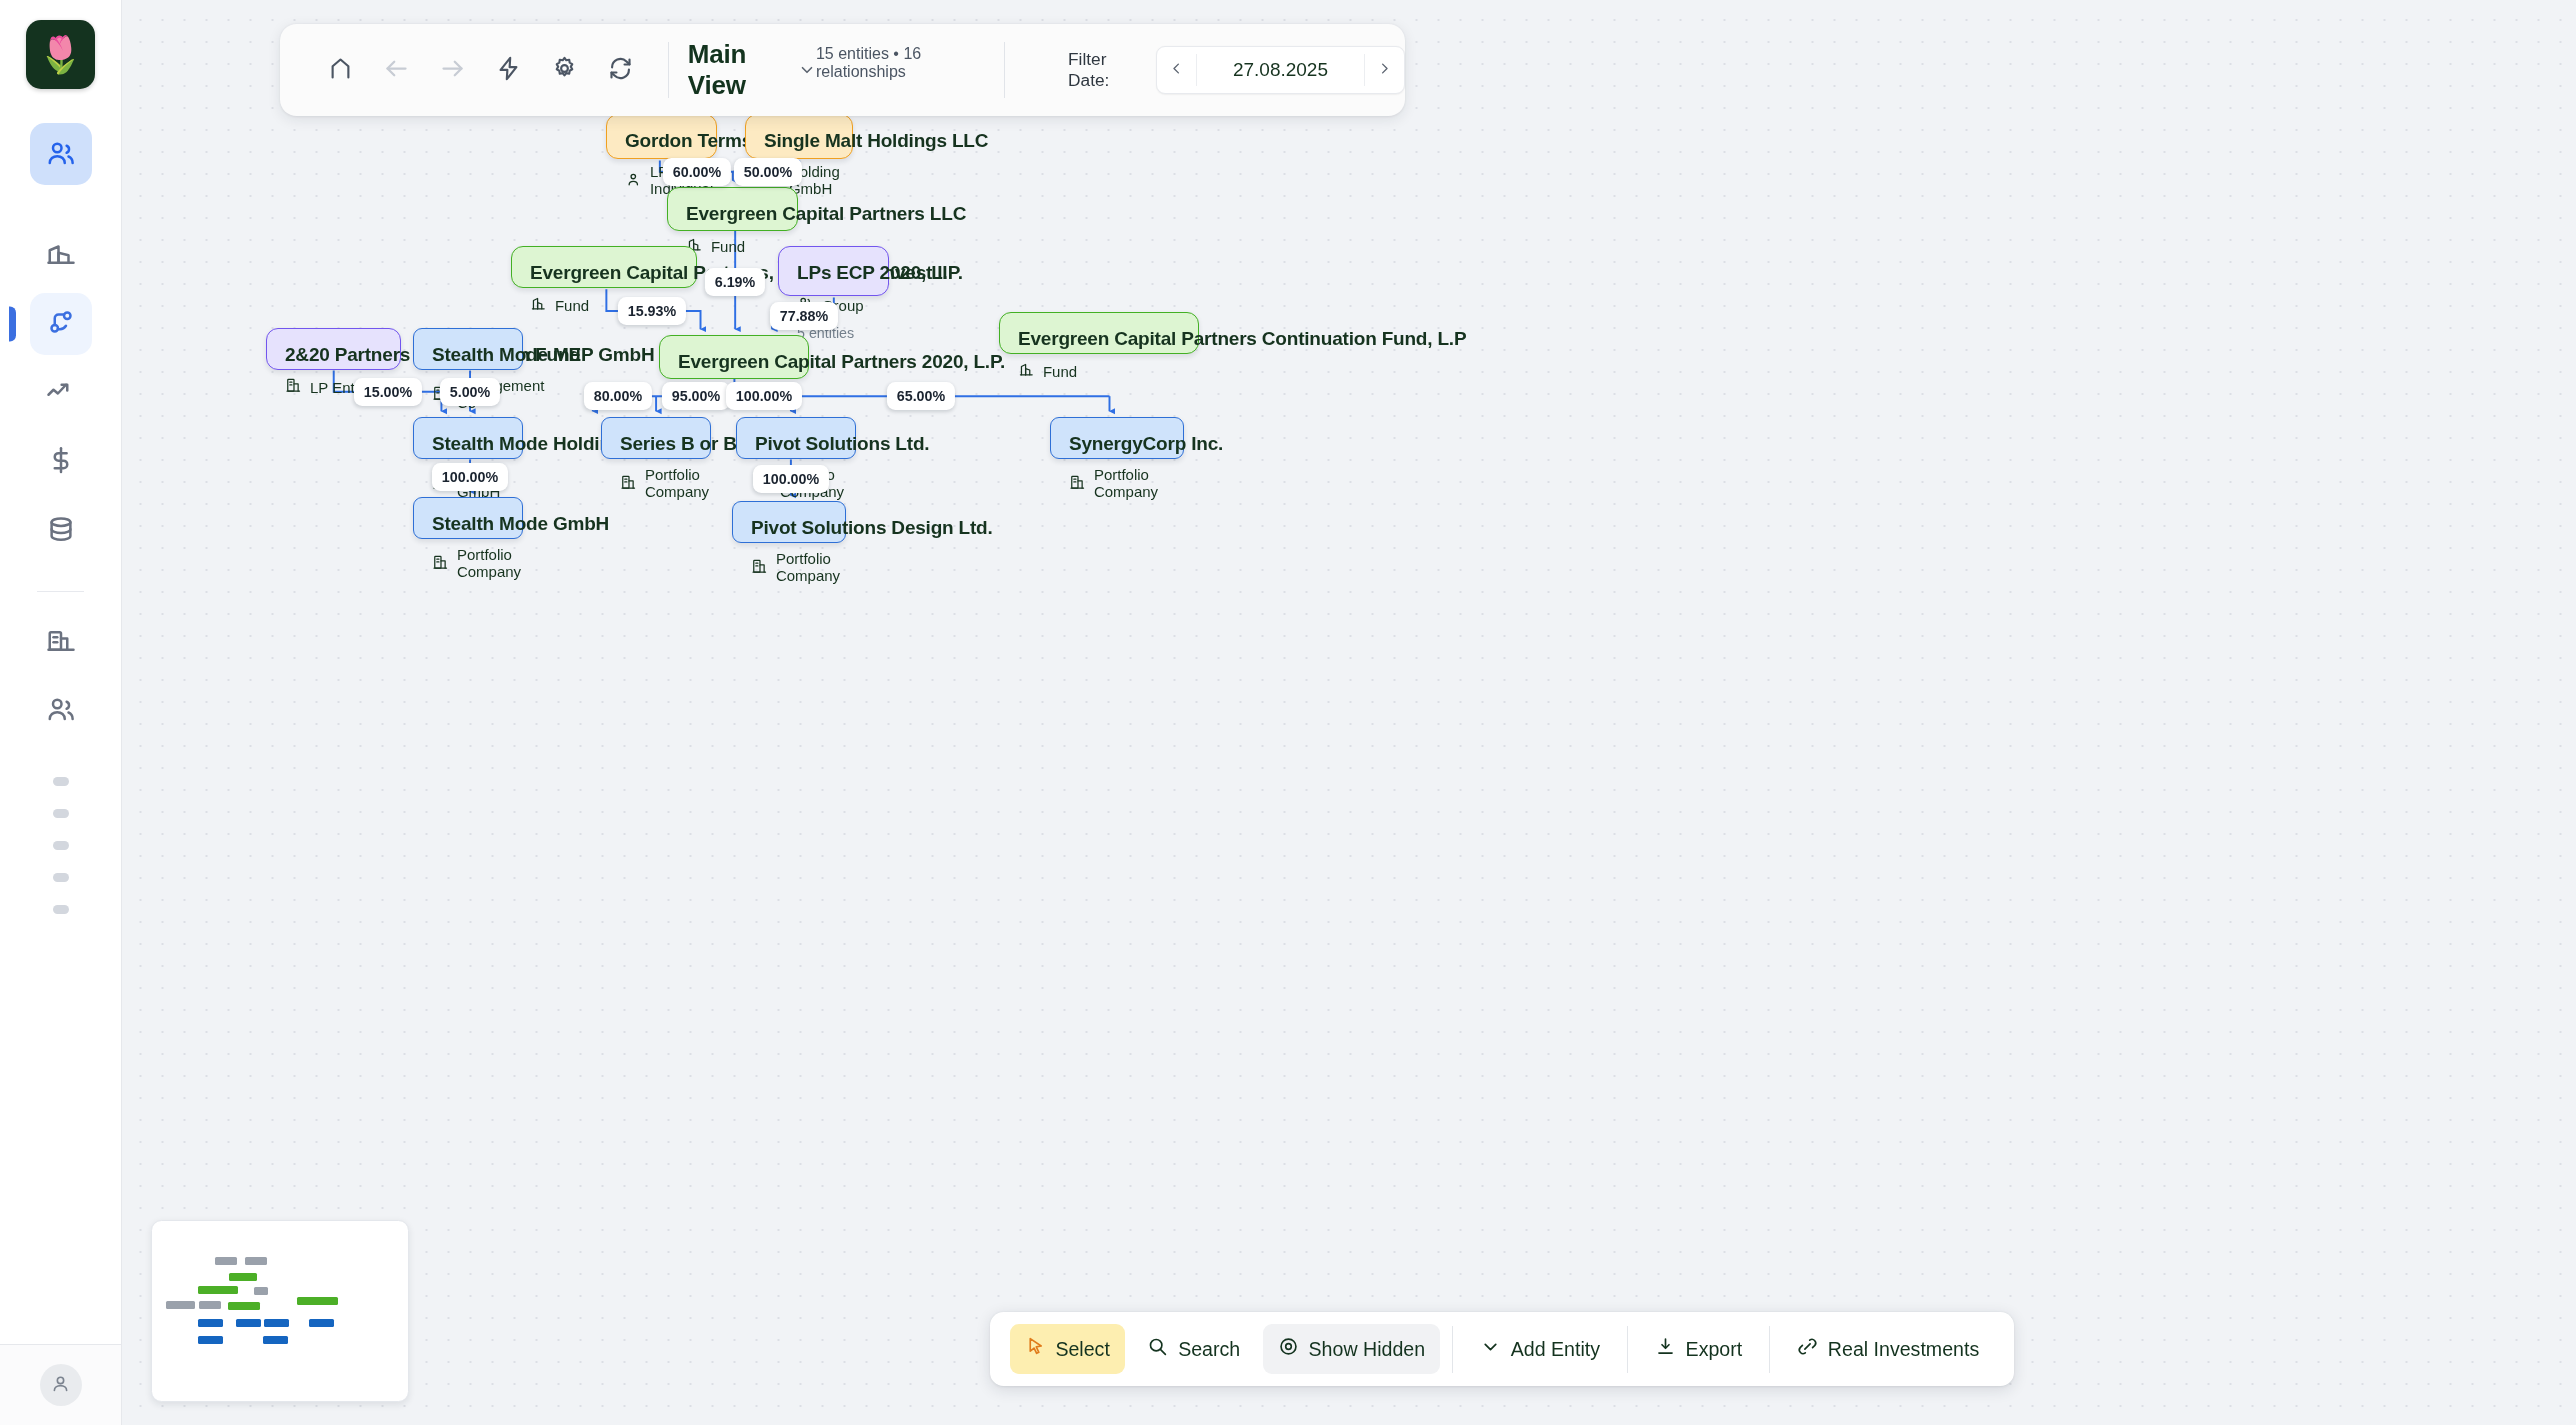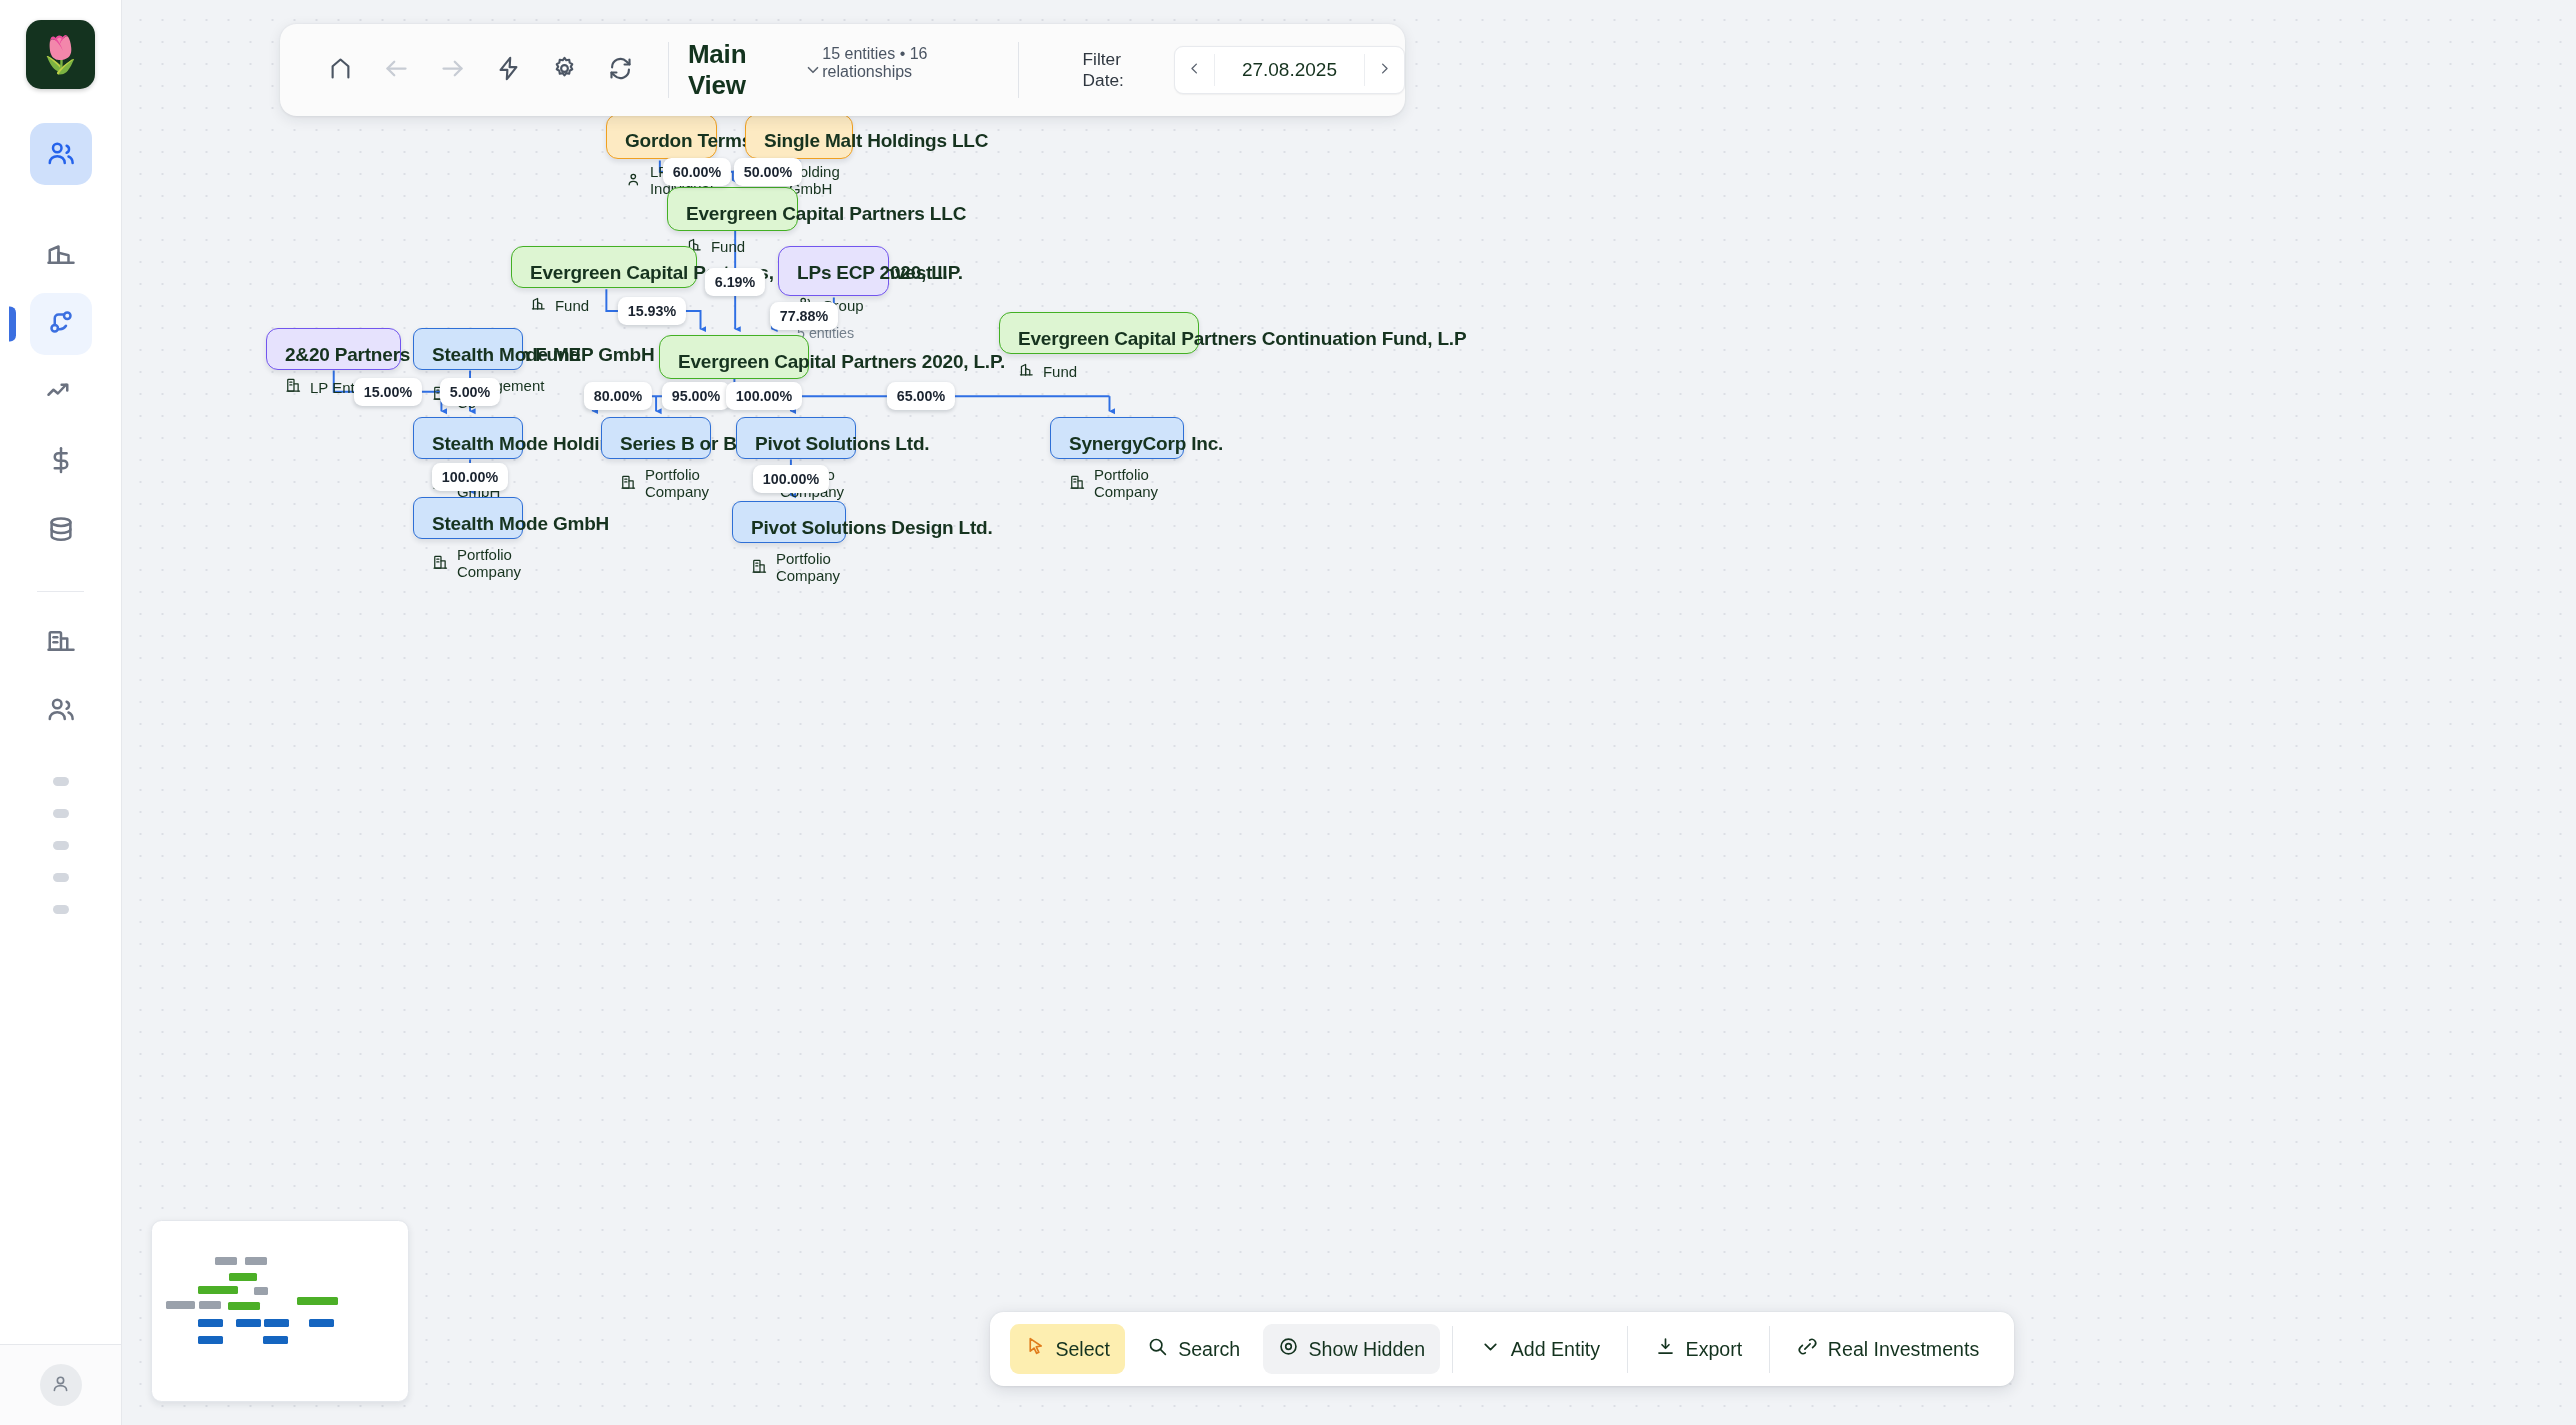--- a/index.html
+++ b/index.html
@@ -118,21 +118,21 @@
     margin-left: 16.6px;
     box-shadow: 0 0.8px 1.5px rgba(0,0,0,.05);
   }
   .tt-dnav {
     width: 39px; height: 48px; display: flex; align-items: center;
     justify-content: center; color: #5c6470;
   }
   .tt-dnav svg { width: 15px; height: 15px; }
   .tt-dval {
     font-size: 19px; color: #16331f; font-weight: 500;
-    padding: 0 27px; border-left: 0.8px solid #eceef1; border-right: 0.8px solid #eceef1;
+    padding: 0 36px; border-left: 0.8px solid #eceef1; border-right: 0.8px solid #eceef1;
     height: 32px; display: flex; align-items: center;
   }
 
   
   #graph { position: absolute; inset: 0; }
   #edges { position: absolute; left: 0; top: 0; width: 2454px; height: 1425px; }
 
   .node {
     position: absolute;
     border-radius: 12px;

